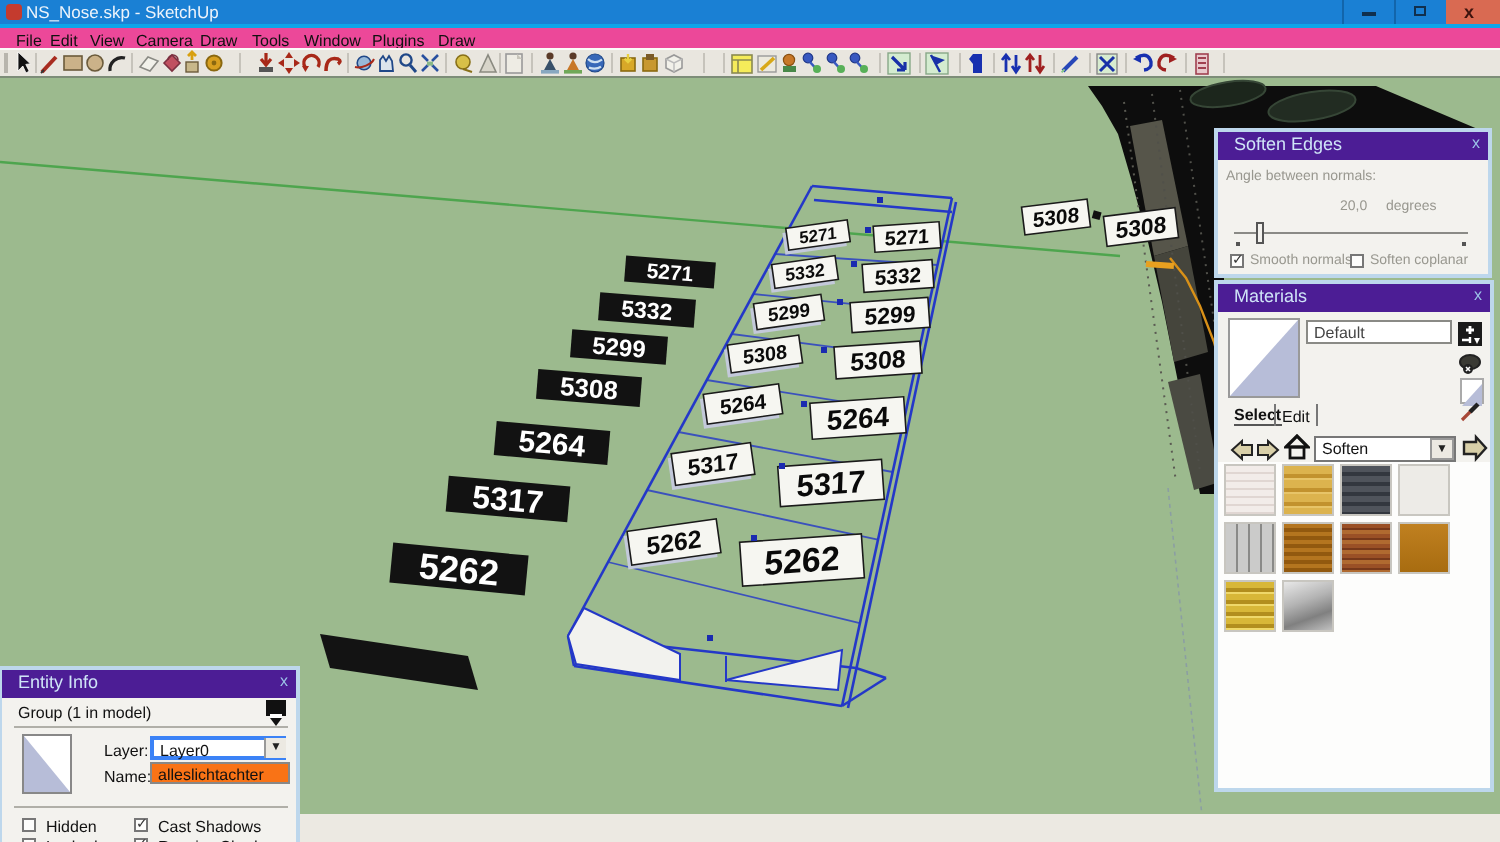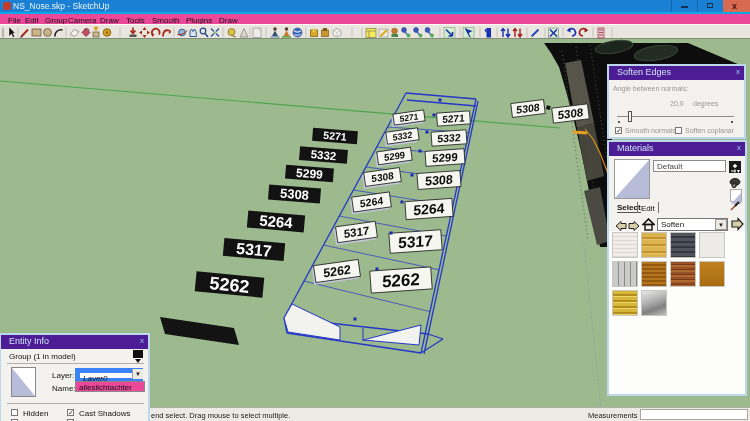--- a/index.html
+++ b/index.html
@@ -208,25 +208,25 @@
     <div class="winbtn" id="btnmax">
         <i></i>
       </div>
     <div class="winbtn" id="btnclose">
         <i>x</i>
       </div>
   </div>
   <div id="menubar">
     <span style="left:8px">File</span>
       <span style="left:25px">Edit</span>
-      <span style="left:45px">Group</span>
+      <span style="left:45px">View</span>
     <span style="left:68px">Camera</span>
       <span style="left:100px">Draw</span>
       <span style="left:126px">Tools</span>
-    <span style="left:152px">Smooth</span>
+    <span style="left:152px">Window</span>
       <span style="left:186px">Plugins</span>
       <span style="left:219px">Draw</span>
   </div>
   <div id="toolbar">
     <svg width="750" height="13" viewBox="0 0 750 13" xmlns="http://www.w3.org/2000/svg" id="tbsvg">
 <line x1="3" y1="1.5" x2="3" y2="11.5" stroke="#b8b5ad" stroke-width="2"></line>
 <path d="M9,1 L9,10.5 L11.4,8 L13,11.5 L14.6,10.6 L12.9,7.2 L15.2,6.9 Z" fill="#111" stroke="#fff" stroke-width="0.4"></path>
 <line x1="18" y1="1.5" x2="18" y2="11.5" stroke="#c6c3bb" stroke-width="1"></line>
 <line x1="21" y1="11" x2="28" y2="3.5" stroke="#a82c20" stroke-width="2"></line>
 <line x1="20.5" y1="11.5" x2="22" y2="10" stroke="#333" stroke-width="1"></line>
@@ -443,32 +443,27 @@
         </svg>
     </div>
     <div style="position:absolute;left:134px;top:24px;width:0;height:0;border-left:3px solid transparent;border-right:3px solid transparent;border-top:4px solid #111;"></div>
     <div style="position:absolute;left:6px;top:28px;width:137px;height:1px;background:#b0afa8;"></div>
     <div style="position:absolute;left:10px;top:32px;width:25px;height:30px;background:#fff;border:1px solid #888;">
       <svg width="23" height="28">
           <polygon points="0,0 23,28 0,28" fill="#b7bdd8"></polygon>
         </svg>
     </div>
     <div style="position:absolute;left:51px;top:36px;font-size:8px;color:#111;">Layer:</div>
-    <div style="position:absolute;left:74px;top:33px;width:68px;height:12px;background:#fff;border:5px solid #3b82f6;font-size:8px;color:#111;padding:1px 0 4px 3px;font-style:italic;">Layer0</div>
+    <div style="position:absolute;left:74px;top:33px;width:68px;height:12px;background:#fff;border:2px solid #3b82f6;font-size:8px;color:#111;padding:1px 0 4px 3px;">Layer0</div>
     <div style="position:absolute;left:131px;top:34px;width:11px;height:10px;background:#ece9e2;border-left:1px solid #999;font-size:6px;line-height:10px;text-align:center;color:#222;">▼</div>
     <div style="position:absolute;left:51px;top:49px;font-size:8px;color:#111;">Name:</div>
-    <div style="position:absolute;left:74px;top:46px;width:70px;height:11px;background:#ec4899;border:1px solid #888;font-size:8px;color:#111;padding:1px 0 0 3px;">alleslichtachter</div>
+    <div style="position:absolute;left:74px;top:46px;width:70px;height:11px;background:#f97316;border:1px solid #888;font-size:8px;color:#111;padding:1px 0 0 3px;">alleslichtachter</div>
     <div style="position:absolute;left:6px;top:68px;width:137px;height:1px;background:#b0afa8;"></div>
     <div style="position:absolute;left:10px;top:74px;width:7px;height:7px;border:1px solid #777;background:#fdfdfc;"></div>
     <div style="position:absolute;left:22px;top:74px;font-size:8px;color:#111;text-align:right;">Hidden</div>
     <div style="position:absolute;left:66px;top:74px;width:7px;height:7px;border:1px solid #777;background:#fdfdfc;font-size:7px;line-height:6px;color:#333;text-align:center;">✓</div>
     <div style="position:absolute;left:78px;top:74px;font-size:8px;color:#111;">Cast Shadows</div>
     <div style="position:absolute;left:10px;top:84px;width:7px;height:7px;border:1px solid #777;background:#fdfdfc;"></div>
     <div style="position:absolute;left:22px;top:84px;font-size:8px;color:#111;">Locked</div>
     <div style="position:absolute;left:66px;top:84px;width:7px;height:7px;border:1px solid #777;background:#fdfdfc;font-size:7px;line-height:6px;color:#333;text-align:center;">✓</div>
     <div style="position:absolute;left:78px;top:84px;font-size:8px;color:#111;">Receive Shadows</div>
   </div>
-  <div id="statusbar">
-    <div class="msg">end select. Drag mouse to select multiple.</div>
-    <div class="meas">Measurements</div>
-    <div class="mbox"></div>
-  </div>
 </div>
 
 </body></html>

